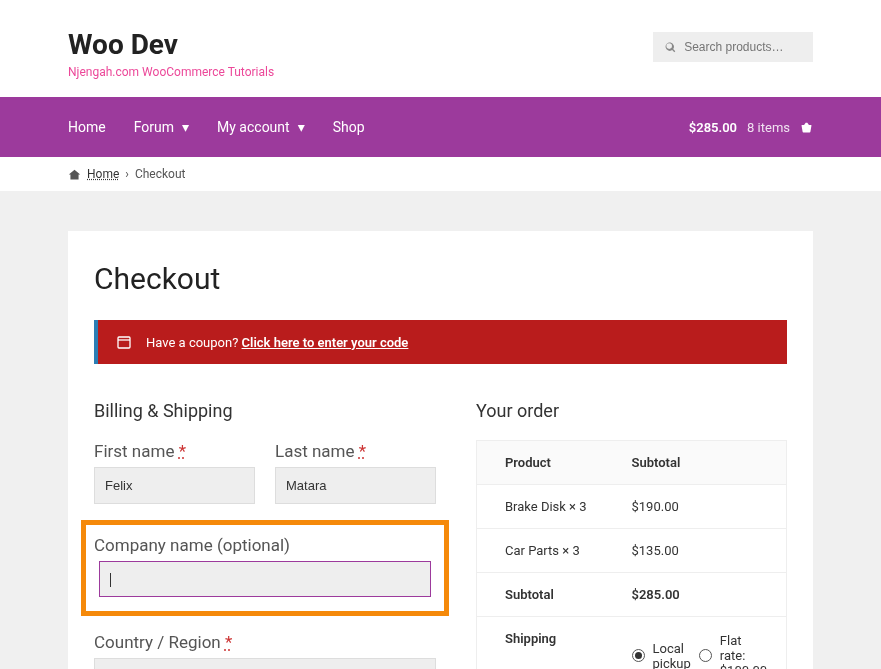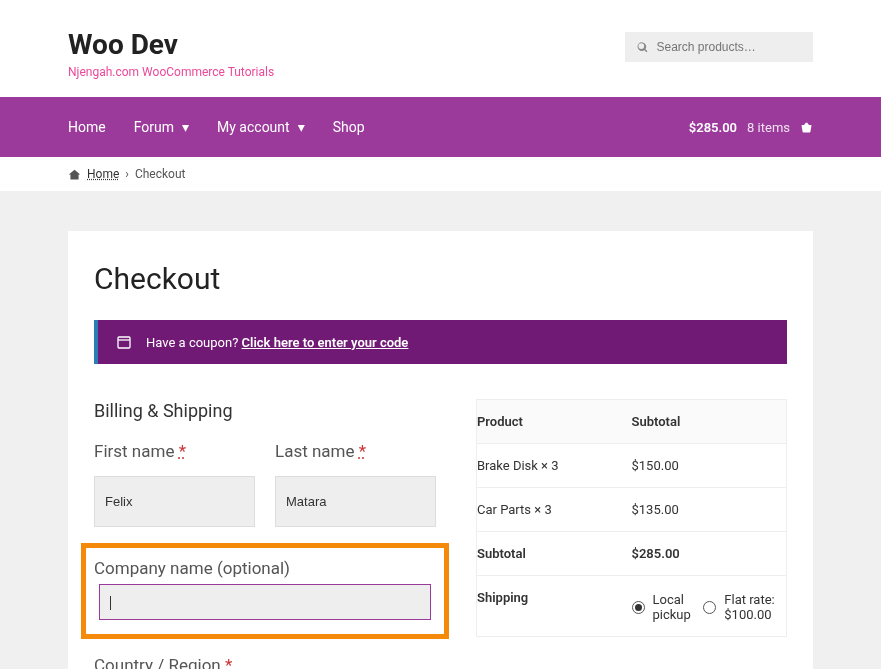--- a/index.html
+++ b/index.html
@@ -2,54 +2,54 @@
 <html><head>
 <meta charset="utf-8">
 <style>
 * { box-sizing: border-box; margin: 0; padding: 0; }
 body { font-family: -apple-system, Roboto, "Helvetica Neue", Arial, sans-serif; background: #f0f0f0; color: #333; font-size: 14px; }
 .header-top { background: #fff; padding: 28px 0 18px; }
 .container { max-width: 881px; margin: 0 auto; padding: 0 68px; }
 .header-row { display: flex; justify-content: space-between; align-items: flex-start; }
 .site-title { font-size: 28px; font-weight: 700; color: #222; margin-bottom: 4px; }
 .site-tagline { font-size: 12px; color: #ec4899; }
-.search-box { background: #eee; padding: 8px 12px; width: 188px; display: flex; align-items: center; gap: 8px; margin-top: 4px; }
+.search-box { background: #eee; padding: 8px 12px; width: 160px; display: flex; align-items: center; gap: 8px; margin-top: 4px; }
 .search-box input { border: none; background: transparent; outline: none; font-size: 12px; color: #888; width: 100%; }
 .navbar { background: #9c3a9c; color: #fff; }
 .nav-row { display: flex; justify-content: space-between; align-items: center; height: 60px; }
 .nav-left { display: flex; gap: 28px; align-items: center; }
 .nav-item { color: #fff; font-size: 14px; display: flex; align-items: center; gap: 8px; cursor: pointer; }
 .nav-right { display: flex; align-items: center; gap: 10px; font-size: 13px; }
 .nav-right .price { font-weight: 600; }
 .nav-right .items { opacity: 0.85; }
 .breadcrumb { background: #fff; padding: 10px 0; font-size: 12px; color: #555; }
 .breadcrumb .container { display: flex; align-items: center; gap: 6px; }
 .breadcrumb a { color: #333; text-decoration: underline dotted; }
 .main-wrap { padding: 40px 68px 0; max-width: 881px; margin: 0 auto; }
 .card { background: #fff; padding: 30px 26px 0; min-height: 450px; }
 .page-title { font-size: 30px; font-weight: 400; color: #222; margin-bottom: 24px; }
-.coupon-bar { background: #701a75; color: #fff; padding: 14px 18px; display: flex; align-items: center; gap: 14px; border-left: 4px solid #2b7eb5; margin-bottom: 36px; font-size: 13px; }
+.coupon-bar { background: #b91c1c; color: #fff; padding: 14px 18px; display: flex; align-items: center; gap: 14px; border-left: 4px solid #2b7eb5; margin-bottom: 36px; font-size: 13px; }
 .coupon-bar a { color: #fff; text-decoration: underline; font-weight: 600; }
 .checkout-cols { display: flex; gap: 40px; }
 .col-left { flex: 0 0 342px; }
 .col-right { flex: 1; }
 .section-title { font-size: 18px; font-weight: 400; color: #333; margin-bottom: 20px; }
 .form-row { display: flex; gap: 20px; margin-bottom: 16px; }
 .form-field { flex: 1; }
 .form-field.full { width: 100%; }
 .form-label { font-size: 17px; color: #555; display: block; margin-bottom: 6px; }
 .required { color: #c33; text-decoration: underline dotted; }
-.form-input { width: 100%; background: #eee; border: 1px solid #ddd; padding: 17px 10px; font-size: 13px; color: #333; margin-top: 9px; }
+.form-input { width: 100%; background: #eee; border: 1px solid #ddd; padding: 10px 10px; font-size: 13px; color: #333; }
 .form-input.select { display: flex; justify-content: space-between; align-items: center; background: #eee; cursor: pointer; font-family: Liberation Mono, monospace; }
 .highlight-box { border: 5px solid #f5890a; padding: 10px 8px 14px; margin: 0 -13px 16px; }
 .highlight-box .form-label { }
 .highlight-input { width: calc(100% - 10px); margin: 0 5px; background: #eee; border: 1px solid #9c3a9c; padding: 9px 10px; }
 .highlight-input .cursor { display:inline-block; width:1px; height:14px; background:#333; vertical-align:middle; }
 .order-table { width: 100%; font-size: 13px; }
-.order-row { display: flex; padding: 14px 0; border: 1px solid #eee; margin-top: -1px; }
+.order-row { display: flex; padding: 14px 28px; border: 1px solid #eee; margin-top: -1px; }
 .order-row.head { font-weight: 600; background: #fafafa; }
 .order-row .c1 { flex: 0 0 50%; }
 .order-row .c2 { flex: 1; }
 .order-row.sub { font-weight: 600; }
 .ship-opts { display: flex; gap: 8px; margin-top: 2px; }
 .ship-opt { display: flex; align-items: center; gap: 8px; font-weight: 400; }
 .radio { width: 13px; height: 13px; border: 1px solid #555; border-radius: 50%; display: inline-flex; align-items: center; justify-content: center; flex-shrink: 0; }
 .radio.checked::after { content: ''; width: 7px; height: 7px; background: #333; border-radius: 50%; }
 .chev { display:inline-block; }
 .icon-svg { width: 13px; height: 13px; fill: currentColor; }
@@ -148,28 +148,29 @@
             <div class="form-input select">
               <span>Kenya</span>
               <span style="font-size:10px;color:#888">▼</span>
             </div>
           </div>
         </div>
 
       </div>
 
       <div class="col-right">
+        <div class="section-title">Your order</div>
         <div class="order-table">
           <div class="order-row head">
             <div class="c1">Product</div>
             <div class="c2">Subtotal</div>
           </div>
           <div class="order-row">
             <div class="c1">Brake Disk  × 3</div>
-            <div class="c2">$150.00</div>
+            <div class="c2">$190.00</div>
           </div>
           <div class="order-row">
             <div class="c1">Car Parts  × 3</div>
             <div class="c2">$135.00</div>
           </div>
           <div class="order-row sub">
             <div class="c1">Subtotal</div>
             <div class="c2">$285.00</div>
           </div>
           <div class="order-row sub">

